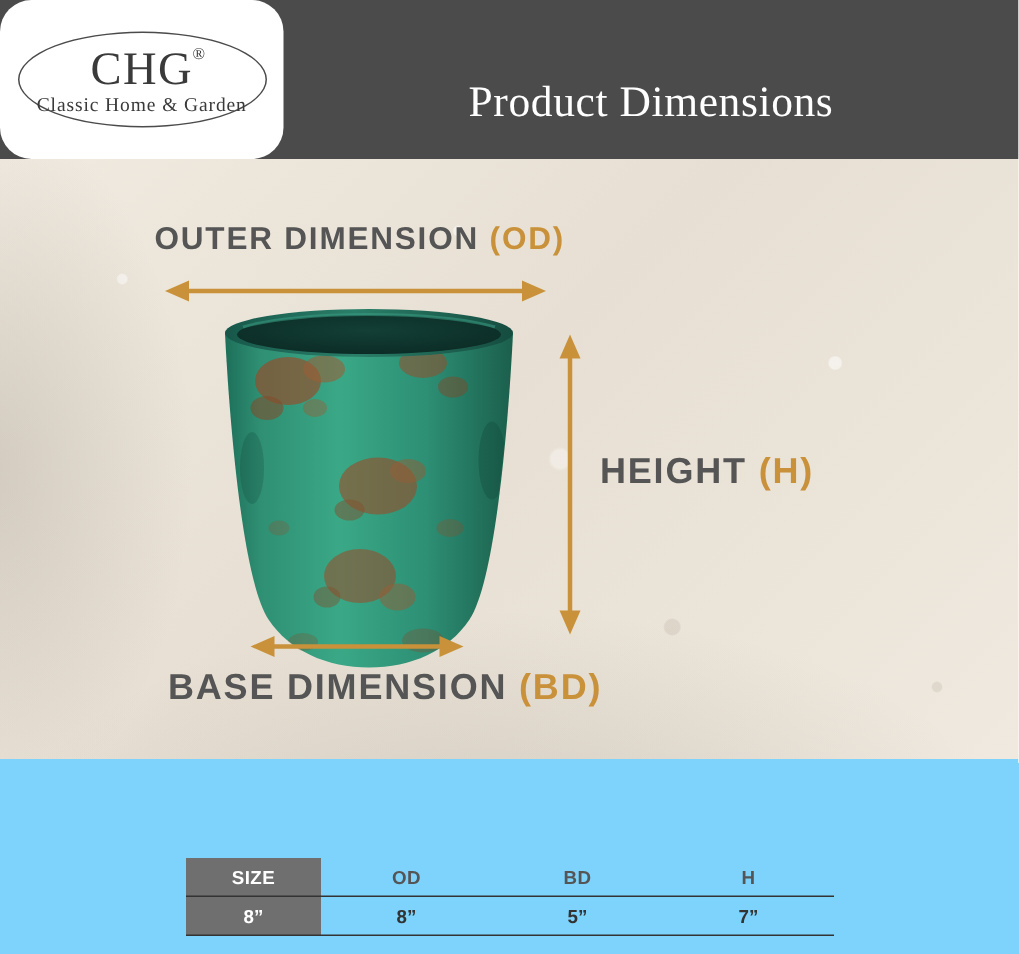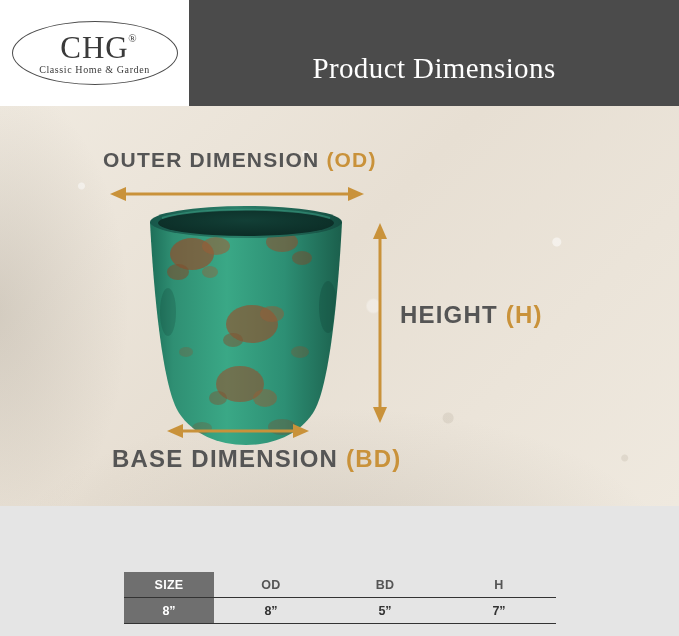--- a/index.html
+++ b/index.html
@@ -32,20 +32,21 @@
   }
   .logo-box {
     position: absolute;
     left: 0; top: 0;
     width: 189px;
     height: 106px;
     background: #ffffff;
     display: flex;
     align-items: center;
     justify-content: center;
+    border-radius: 21px;
   }
   .logo-oval {
     width: 164px;
     height: 62px;
     border: 1.5px solid #4b4b4b;
     border-radius: 50%;
     display: flex;
     flex-direction: column;
     align-items: center;
     justify-content: center;
@@ -63,21 +64,21 @@
   .logo-mark {
     position: absolute;
     right: -9px;
     top: 1px;
     font-size: 11px;
     color: #3a3a3a;
     line-height: 1;
   }
   .logo-sub {
     font-family: "Liberation Serif", serif;
-    font-size: 10px;
+    font-size: 13px;
     letter-spacing: 0.6px;
     color: #3a3a3a;
     line-height: 1;
   }
   .header-title {
     position: absolute;
     left: 189px; top: 0;
     width: 490px; height: 137px;
     display: flex;
     align-items: center;
@@ -143,21 +144,21 @@
   .arrow-svg { position: absolute; overflow: visible; }
 
   
   .pot-wrap { position: absolute; left: 132px; top: 96px; width: 228px; height: 310px; }
 
   
   .table-zone {
     position: absolute;
     left: 0; top: 506px;
     width: 679px; height: 130px;
-    background: #e5e5e5;
+    background: #7dd3fc;
   }
   table.dims {
     position: absolute;
     left: 124px;
     top: 66px;
     border-collapse: collapse;
     width: 432px;
     font-family: "Liberation Sans", sans-serif;
   }
   table.dims th, table.dims td {

